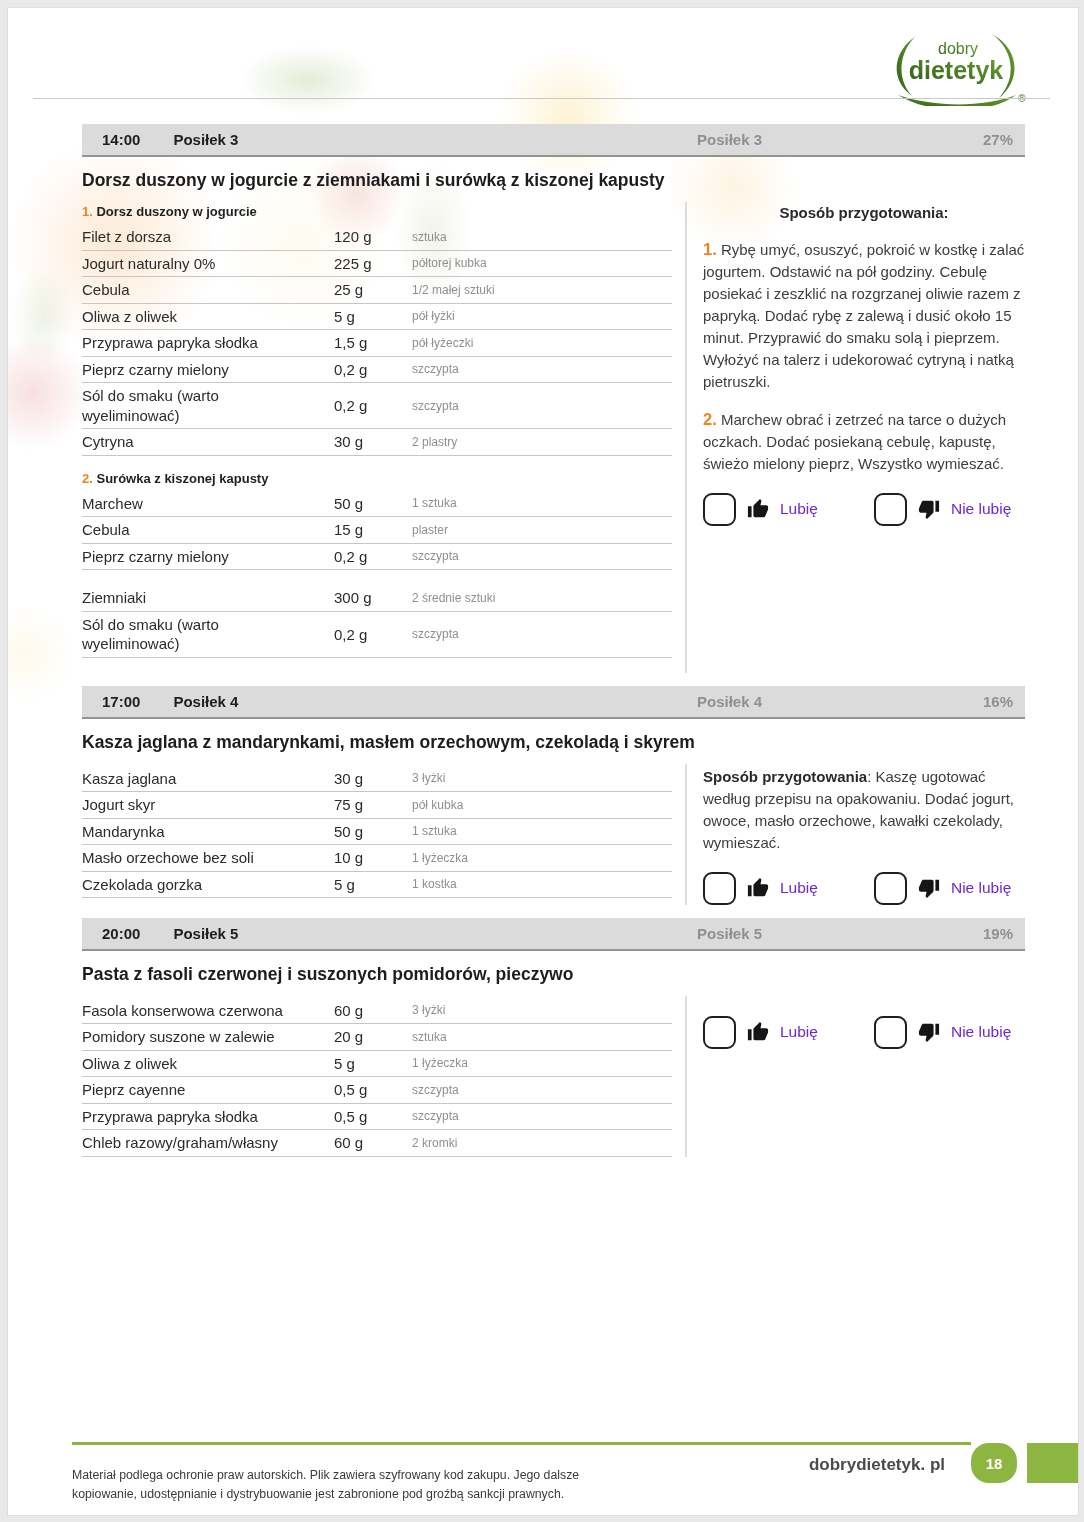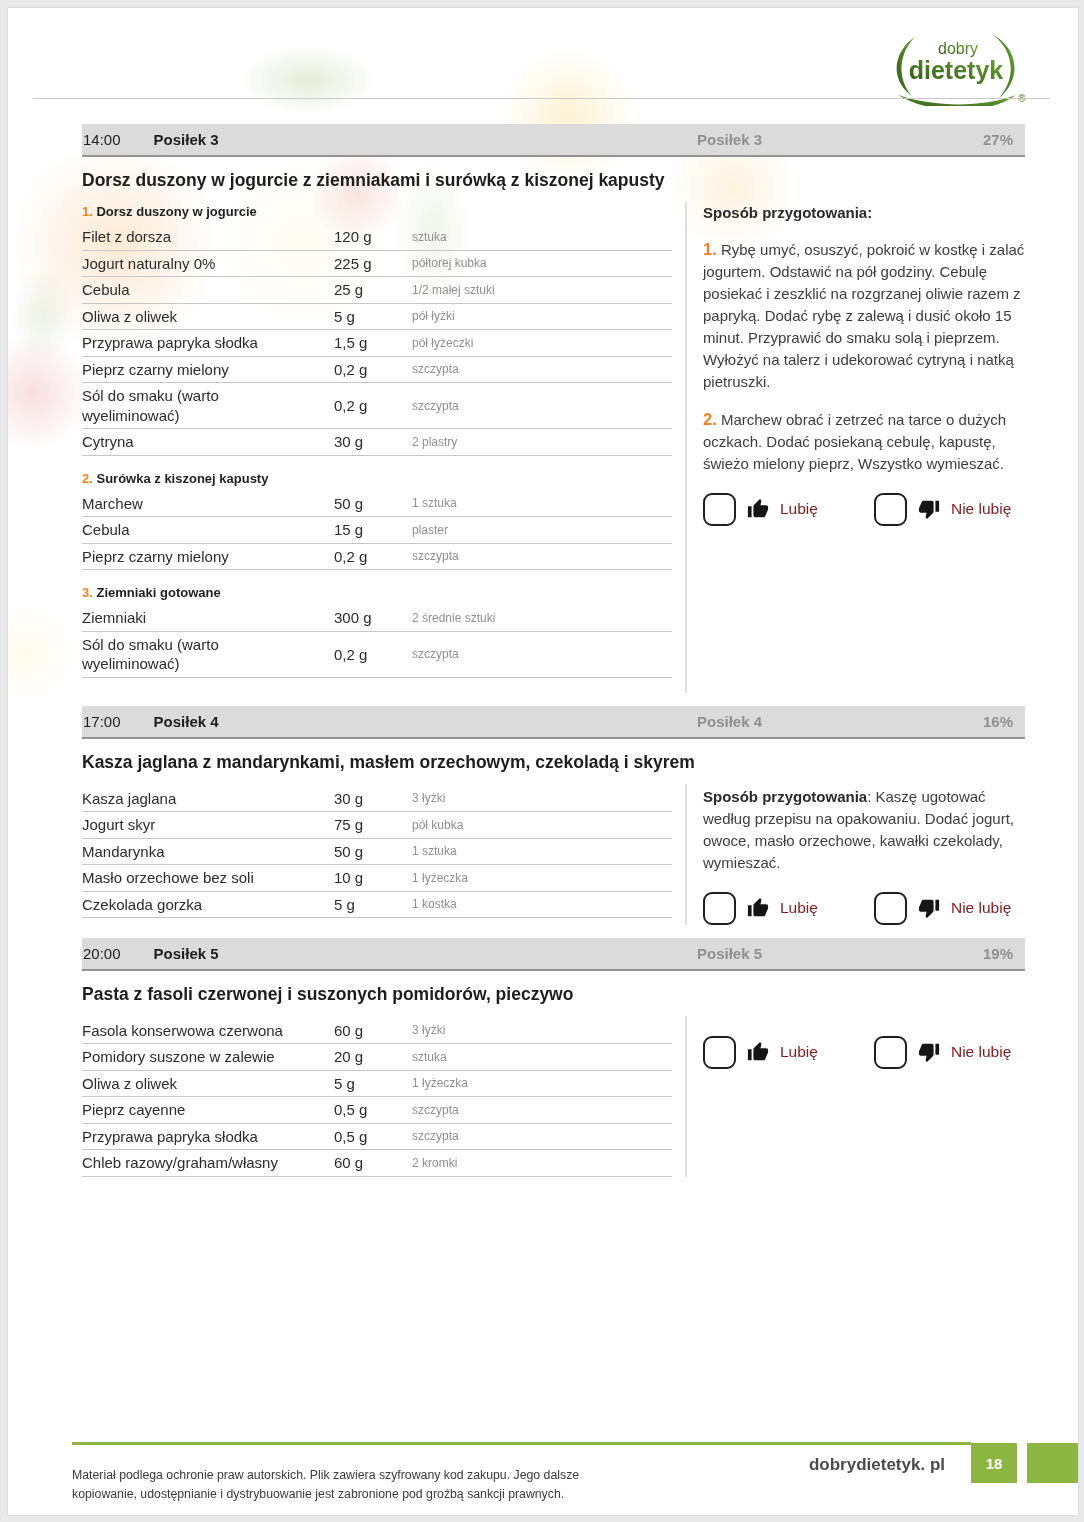--- a/index.html
+++ b/index.html
@@ -43,21 +43,21 @@
 
   
   .content { margin:25px 53px 0 74px; width:943px; }
 
   .meal { margin-bottom:13px; }
   .meal-bar {
     display:flex; align-items:center;
     height:33px; background:#dbdbdb; border-bottom:2px solid #939393;
     font-size:15px;
   }
-  .bar-time { font-weight:normal; color:#1e1e1e; margin-left:1px; }
+  .bar-time { font-weight:bold; color:#1e1e1e; margin-left:20px; }
   .bar-title { font-weight:bold; color:#1e1e1e; margin-left:33px; flex:1; }
   .bar-name { color:#909090; font-weight:600; width:268px; }
   .bar-pct  { color:#909090; font-weight:600; width:48px; text-align:right; margin-right:12px; }
 
   .recipe-title { font-size:17.5px; font-weight:bold; color:#1d1d1d; margin:13px 0 11px 0; }
 
   .meal-body { display:flex; align-items:stretch; }
   .col-left  { width:590px; flex:none; padding-top:2px; }
   .col-right { flex:1; border-left:2px solid #dcdcdc; margin-left:13px; padding-left:16px; padding-top:2px; }
 
@@ -68,50 +68,50 @@
   .ing-table { width:100%; }
   .ing-row {
     display:flex; align-items:center;
     border-bottom:1px solid #c6c6c6;
     min-height:26px; padding:3px 0;
   }
   .ing-name { width:252px; padding-right:27px; font-size:15px; color:#2b2b2b; line-height:1.3; }
   .ing-amt  { width:78px;  font-size:15px; color:#2b2b2b; }
   .ing-measure { flex:1; font-size:12px; color:#8f8f8f; }
 
-  .prep-heading { font-size:15px; font-weight:bold; color:#2a2a2a; margin:0 0 16px 0; }
+  .prep-heading { font-size:15px; font-weight:bold; color:#2a2a2a; margin:0 0 16px 0;text-align:center; }
   .step { font-size:15px; color:#3d3d3d; line-height:1.47; margin:0 0 13px 0; }
   .step-num { color:#ef8222; font-weight:bold; font-size:16.5px; }
   .prep-inline { font-size:15px; color:#3d3d3d; line-height:1.47; margin:0 0 16px 0; }
   .prep-inline b { color:#2a2a2a; }
 
   .likes { display:flex; align-items:center; gap:56px; margin-top:18px; }
   .like-group { display:flex; align-items:center; gap:11px; }
   .cb {
     width:33px; height:33px; border:2.5px solid #1f1f1f; border-radius:9px;
     background:#fff; flex:none; cursor:pointer;
   }
   .thumb { width:22px; height:22px; flex:none; }
   .thumb svg { display:block; width:100%; height:100%; fill:#151515; }
-  .like-label { font-size:15.5px; color:#7f1d1d; }
+  .like-label { font-size:15.5px; color:#6d28d9; }
 
   
   .footer-line { position:absolute; left:64px; top:1434px; width:899px; height:2.5px; background:#8cb542; }
   .footer-copy {
     position:absolute; left:64px; top:1446px; width:562px;
     font-size:12.3px; color:#3a3a3a; line-height:1.5;
   }
   .footer-site {
     position:absolute; right:133px; top:1447px;
     font-size:17px; font-weight:bold; color:#4b4b4b;
   }
   .page-badge {
     position:absolute; left:963px; top:1435px; width:46px; height:40px;
     background:#8cb542; color:#ffffff; font-size:15px; font-weight:bold;
-    display:flex; align-items:center; justify-content:center;
+    display:flex; align-items:center; justify-content:center;border-radius:18px;
   }
   .edge-badge {
     position:absolute; left:1019px; top:1435px; width:51px; height:40px;
     background:#8cb542;
   }
 </style>
 </head>
 <body>
 
 <div class="page">
@@ -212,21 +212,20 @@
                   </div>
                 <div class="ing-row">
                     <span class="ing-name">Pieprz czarny mielony</span>
                     <span class="ing-amt">0,2 g</span>
                     <span class="ing-measure">szczypta</span>
                   </div>
               </div>
             </div>
 
             <div class="sub">
-              <h3 class="sub-title"><span class="num">3.</span> <span>Ziemniaki gotowane</span></h3>
               <div class="ing-table">
                 <div class="ing-row">
                     <span class="ing-name">Ziemniaki</span>
                     <span class="ing-amt">300 g</span>
                     <span class="ing-measure">2 średnie sztuki</span>
                   </div>
                 <div class="ing-row">
                     <span class="ing-name">Sól do smaku (warto wyeliminować)</span>
                     <span class="ing-amt">0,2 g</span>
                     <span class="ing-measure">szczypta</span>

